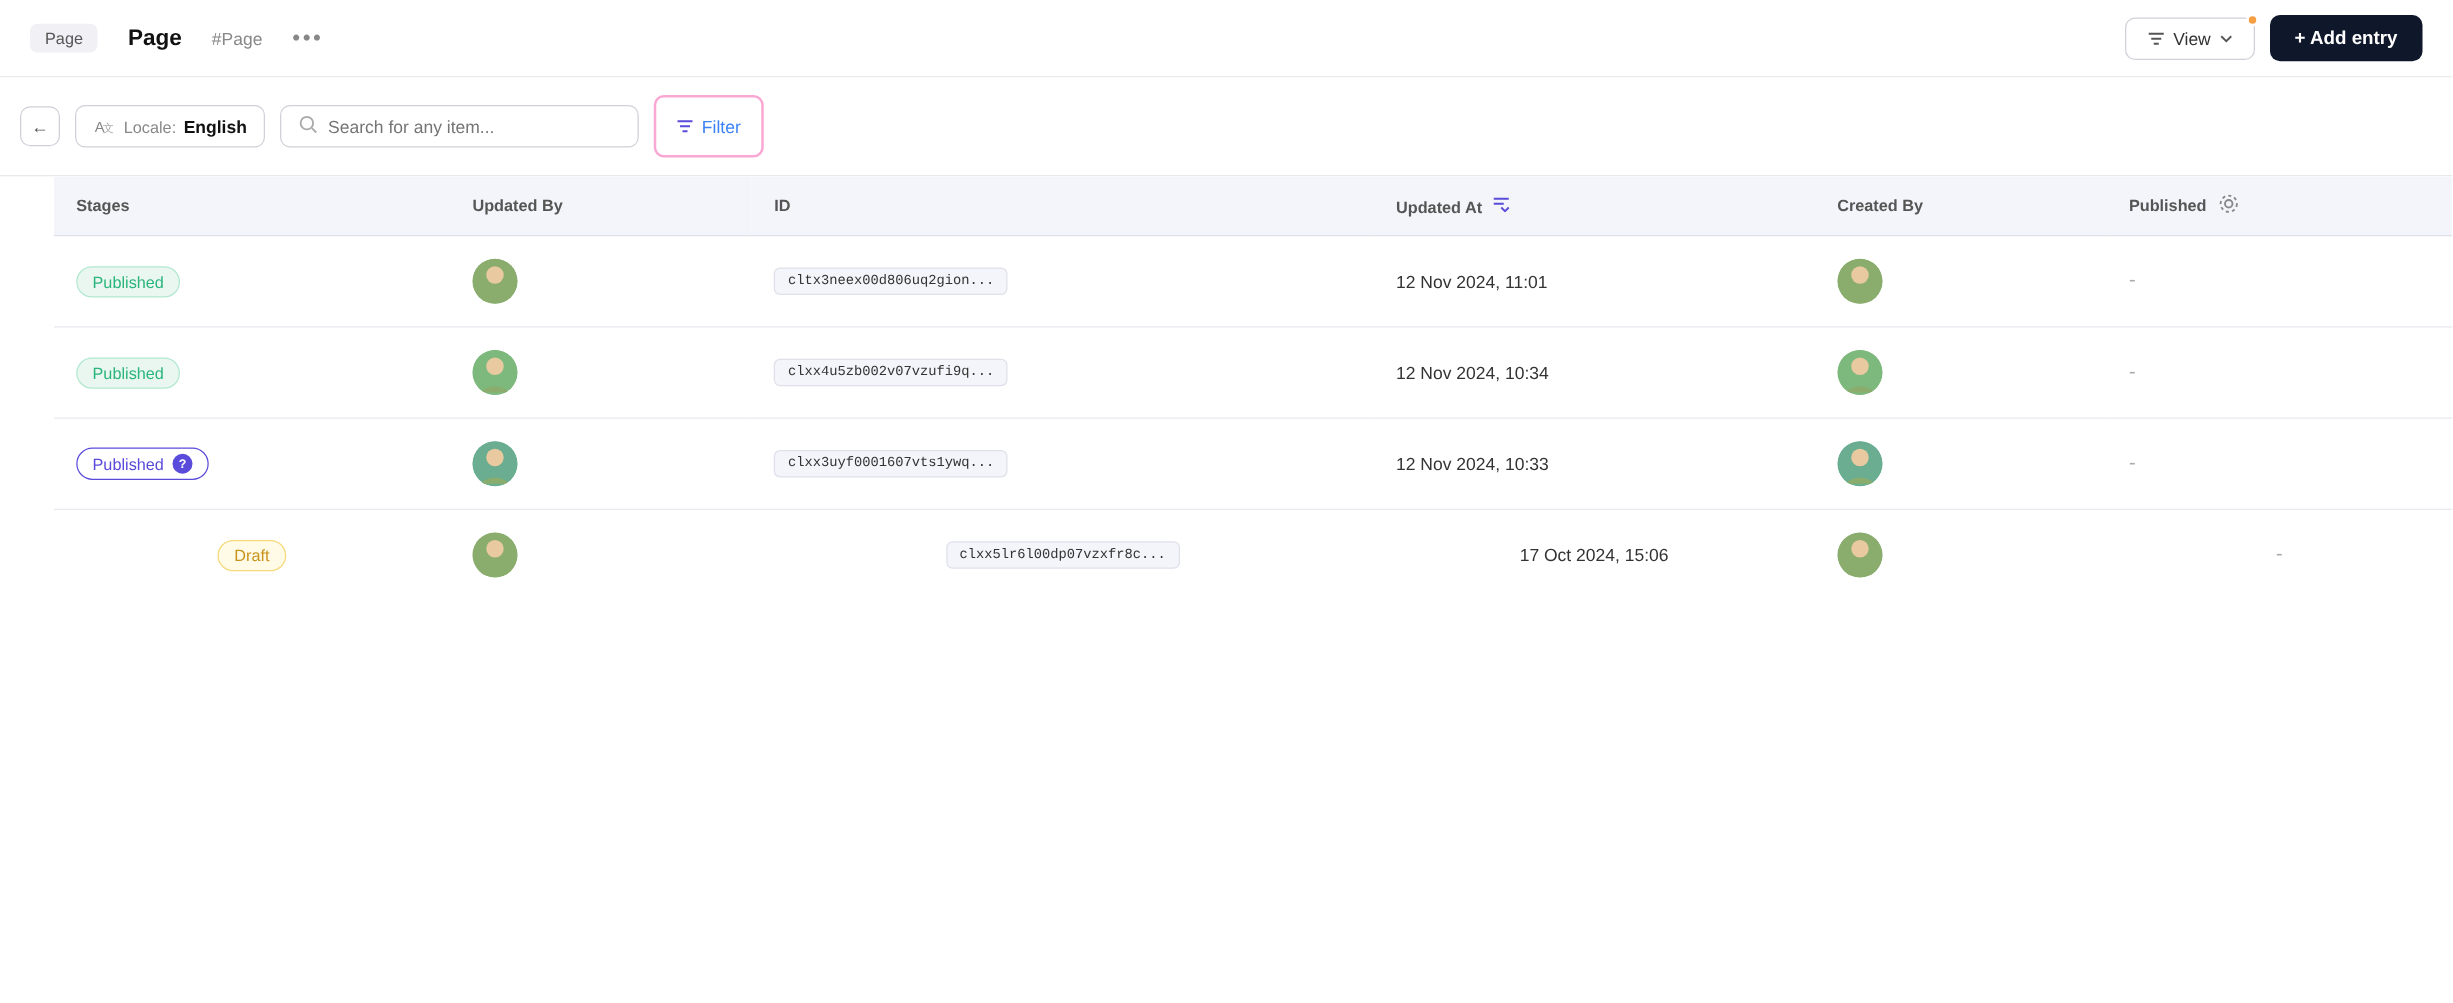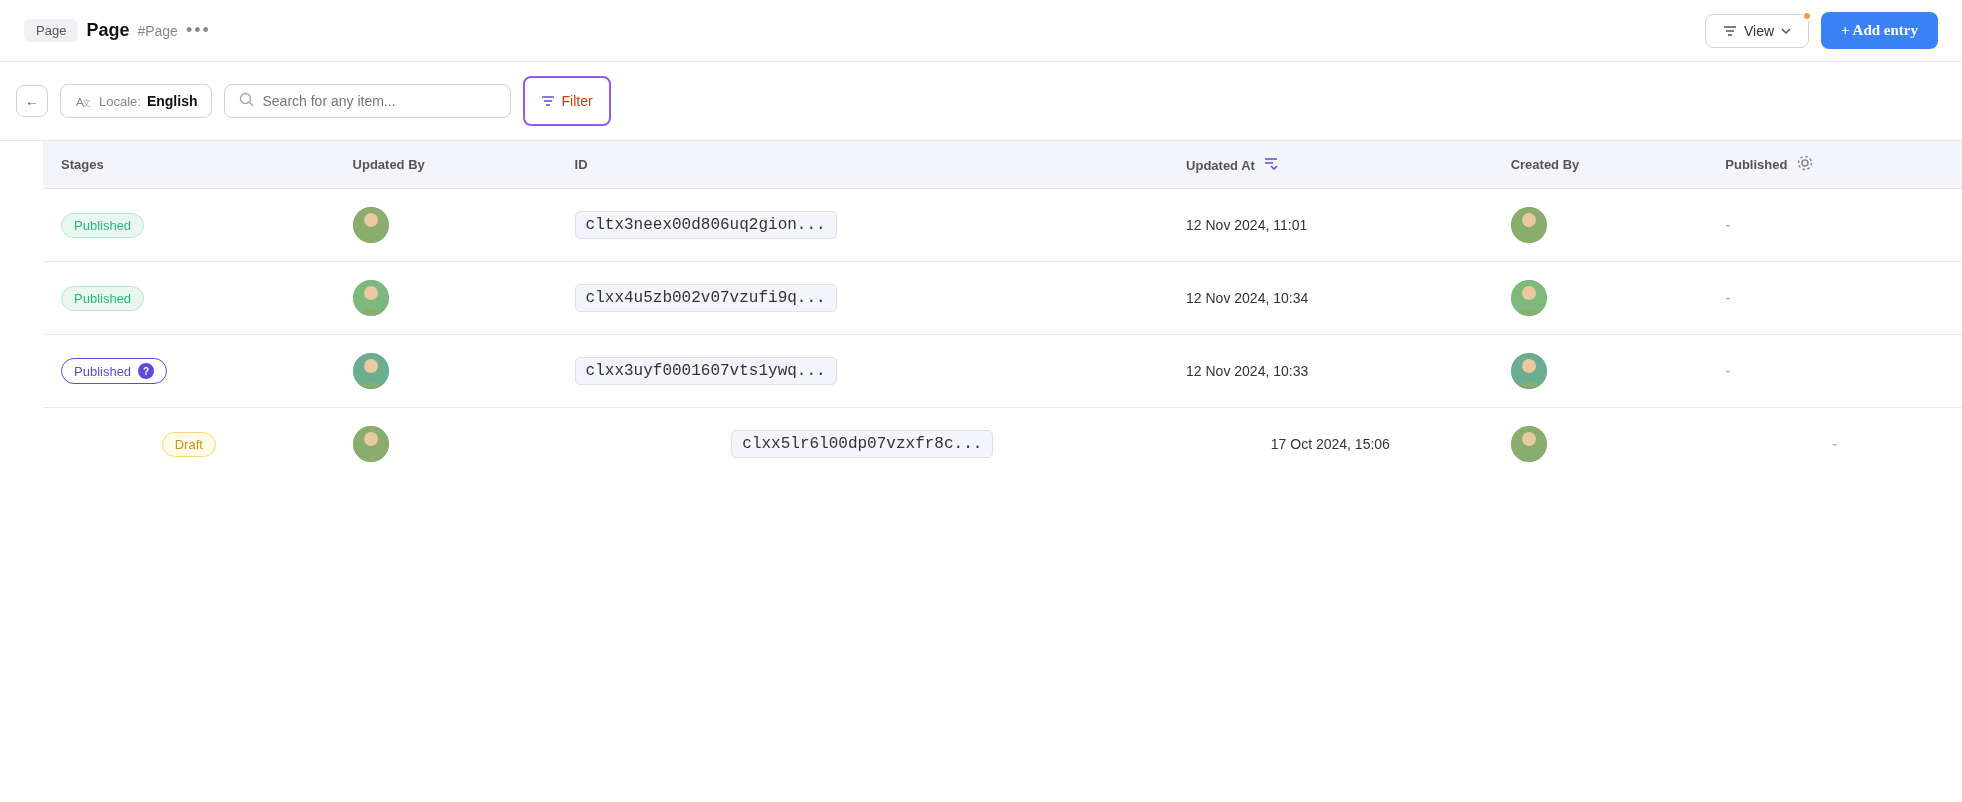--- a/index.html
+++ b/index.html
@@ -15,21 +15,21 @@
       display: flex;
       align-items: center;
       justify-content: space-between;
       padding: 12px 24px;
       border-bottom: 1px solid #e8e8e8;
       background: #fff;
     }
     .header-left {
       display: flex;
       align-items: center;
-      gap: 8px;
+      gap: 24px;
     }
     .page-badge {
       background: #f0f0f5;
       color: #555;
       padding: 4px 12px;
       border-radius: 6px;
       font-size: 13px;
       font-weight: 500;
     }
     .page-title {
@@ -75,29 +75,28 @@
       width: 10px;
       height: 10px;
       background: #f59e42;
       border-radius: 50%;
       border: 2px solid #fff;
     }
     .add-entry-button {
       display: flex;
       align-items: flex-end;
       gap: 6px;
-      background: #3b82f6;
+      background: #0f172a;
       color: #fff;
       border: none;
       padding: 10px 20px;
       border-radius: 8px;
       cursor: pointer;
       font-size: 15px;
       font-weight: 600;
-      font-family: Liberation Serif, serif;
     }
 
     
     .toolbar {
       display: flex;
       align-items: center;
       gap: 12px;
       padding: 14px 0 14px 0;
       border-bottom: 1px solid #e8e8e8;
       background: #fff;
@@ -155,27 +154,27 @@
       background: transparent;
     }
     .search-icon-char {
       color: #aaa;
       font-size: 14px;
     }
     .filter-button {
       display: flex;
       align-items: center;
       gap: 6px;
-      border: 2px solid #8b5cf6;
+      border: 2px solid #f9a8d4;
       border-radius: 8px;
       padding: 15px 16px;
       background: #fff;
       cursor: pointer;
       font-size: 14px;
-      color: #c2410c;
+      color: #3b82f6;
       font-weight: 500;
     }
 
     
     .table-wrapper {
       overflow-x: auto;
       background: #fff;
       margin-left: 43px;
     }
     table {
@@ -271,21 +270,21 @@
       justify-content: center;
     }
     .avatar svg {
       width: 36px;
       height: 36px;
     }
 
     
     .id-cell {
       font-family: 'Courier New', monospace;
-      font-size: 16px;
+      font-size: 11px;
       color: #333;
       background: #f4f5fa;
       border: 1px solid #e0e0ea;
       border-radius: 5px;
       padding: 4px 10px;
       display: inline-block;
       white-space: nowrap;
     }
 
     .dash-cell {

